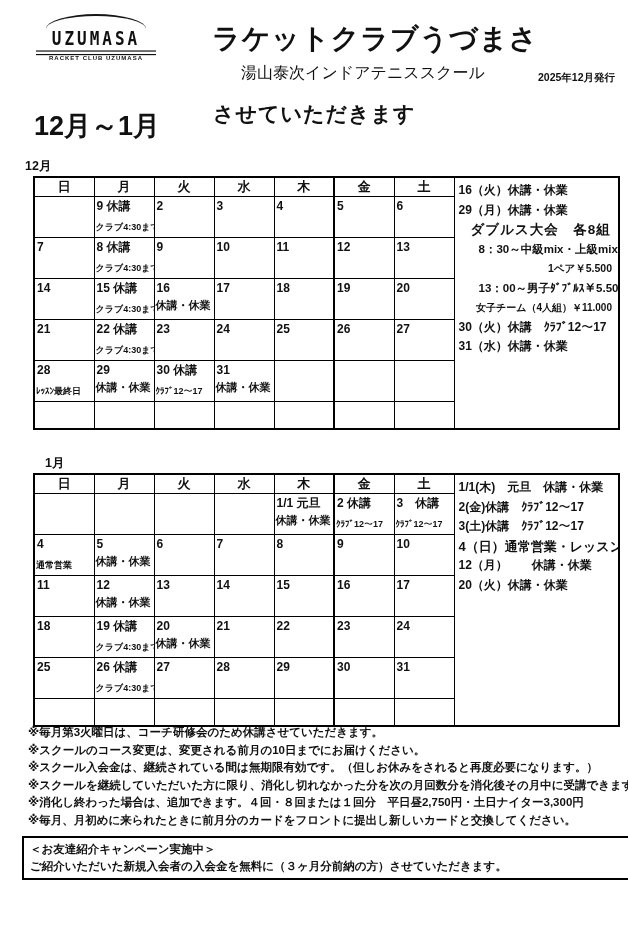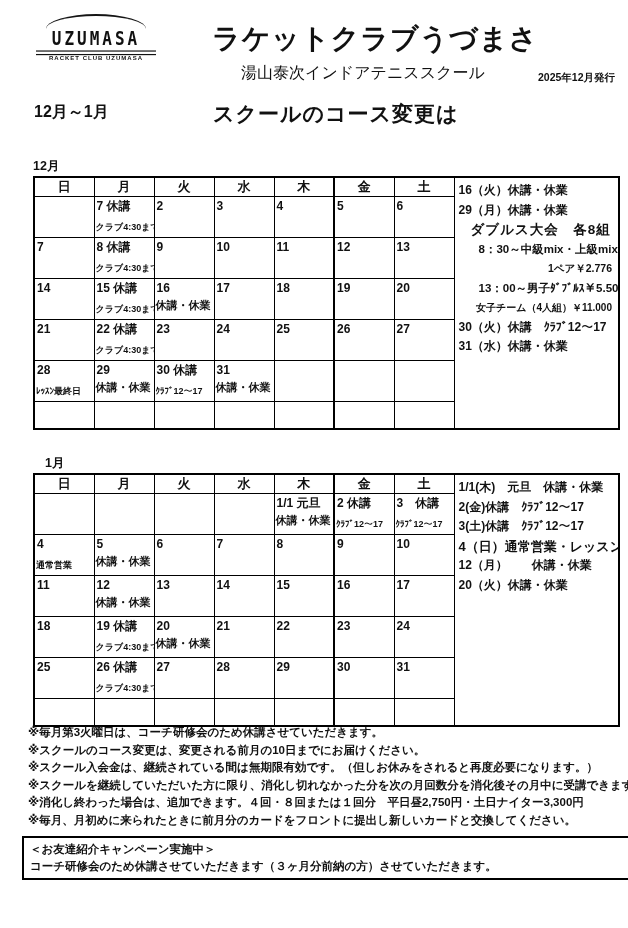--- a/index.html
+++ b/index.html
@@ -7,26 +7,26 @@
   .abs{position:absolute;}
 
   
   .logo{left:36px;top:14px;width:120px;text-align:center;}
   .logo-arc{height:13px;margin:0 10px;border-top:2.5px solid #151515;border-radius:50% 50% 0 0 / 100% 100% 0 0;}
   .logo-main{font-family:"DejaVu Sans Mono",monospace;font-size:16px;font-weight:700;letter-spacing:3px;border-bottom:4px double #111;padding-bottom:1px;transform:scaleY(1.18);}
   .logo-sub{font-size:6px;font-weight:700;letter-spacing:1px;margin-top:2px;white-space:nowrap;}
   .title{left:212px;top:20px;font-size:28px;font-weight:700;letter-spacing:1px;white-space:nowrap;}
   .subtitle{left:241px;top:63px;font-size:16px;font-weight:400;white-space:nowrap;}
   .issue{left:538px;top:71px;font-size:10.5px;font-weight:600;white-space:nowrap;}
-  .period{left:34px;top:102px;font-size:16px;font-weight:700;white-space:nowrap;}
+  .period{left:34px;top:108px;font-size:27px;font-weight:700;white-space:nowrap;}
   .sched{left:213px;top:100px;font-size:21px;font-weight:700;letter-spacing:1px;white-space:nowrap;}
 
   
   .cal-label{font-size:12.5px;font-weight:700;}
-  .lbl-dec{left:33px;top:158px;}
+  .lbl-dec{left:25px;top:158px;}
   .lbl-jan{left:45px;top:455px;}
   .tbl-dec{left:33px;top:176px;}
   .tbl-jan{left:33px;top:473px;}
 
   table{border-collapse:collapse;table-layout:fixed;width:585px;background:#fff;border:2px solid #000;}
   th,td{border:1px solid #000;vertical-align:top;padding:0;overflow:hidden;}
   th{height:18px;font-size:13px;font-weight:700;text-align:center;vertical-align:middle;}
   tr.wk td{height:40px;}
   tr.we td{height:26px;}
   th.bL,td.bL{border-left:2px solid #000;}
@@ -50,21 +50,21 @@
 
 <div class="abs logo">
   <div class="logo-arc"></div>
   <div class="logo-main">UZUMASA</div>
   <div class="logo-sub">RACKET CLUB UZUMASA</div>
 </div>
 <div class="abs title">ラケットクラブうづまさ</div>
 <div class="abs subtitle">湯山泰次インドアテニススクール</div>
 <div class="abs issue">2025年12月発行</div>
 <div class="abs period">12月～1月</div>
-<div class="abs sched">スクールのコース変更は</div>
+<div class="abs sched">させていただきます</div>
 
 <div class="abs cal-label lbl-dec">12月</div>
 <table class="abs tbl-dec">
   <colgroup>
     <col style="width:60px">
       <col style="width:60px">
       <col style="width:60px">
       <col style="width:60px">
     <col style="width:60px">
       <col style="width:60px">
@@ -78,35 +78,35 @@
         <th>火</th>
         <th>水</th>
         <th>木</th>
         <th class="bL">金</th>
         <th>土</th>
         <td rowspan="7" class="notes">
           <div class="note">16（火）休講・休業</div>
           <div class="note">29（月）休講・休業</div>
           <div class="note nb">ダブルス大会　各8組</div>
           <div class="note ni2">8：30～中級mix・上級mix</div>
-          <div class="note nr">1ペア￥2.776</div>
+          <div class="note nr">1ペア￥5.500</div>
           <div class="note ni2">13：00～男子ﾀﾞﾌﾞﾙｽ￥5.500</div>
           <div class="note nrs">女子チーム（4人組）￥11.000</div>
           <div class="note">30（火）休講　ｸﾗﾌﾞ12～17</div>
           <div class="note">31（水）休講・休業</div>
         </td>
       </tr>
       <tr class="wk">
         <td class="day">
           <div class="m"></div>
           <div class="s"></div>
           <div class="t"></div>
         </td>
         <td class="day">
-          <div class="m">7 休講</div>
+          <div class="m">9 休講</div>
           <div class="s"></div>
           <div class="t">クラブ4:30まで</div>
         </td>
         <td class="day">
           <div class="m">2</div>
           <div class="s"></div>
           <div class="t"></div>
         </td>
         <td class="day">
           <div class="m">3</div>
@@ -576,14 +576,14 @@
   <div>※毎月第3火曜日は、コーチ研修会のため休講させていただきます。</div>
   <div>※スクールのコース変更は、変更される前月の10日までにお届けください。</div>
   <div>※スクール入会金は、継続されている間は無期限有効です。（但しお休みをされると再度必要になります。）</div>
   <div>※スクールを継続していただいた方に限り、消化し切れなかった分を次の月回数分を消化後その月中に受講できます。</div>
   <div>※消化し終わった場合は、追加できます。４回・８回または１回分　平日昼2,750円・土日ナイター3,300円</div>
   <div>※毎月、月初めに来られたときに前月分のカードをフロントに提出し新しいカードと交換してください。</div>
 </div>
 
 <div class="abs campaign">
   <div>＜お友達紹介キャンペーン実施中＞</div>
-  <div>コーチ研修会のため休講させていただきます（３ヶ月分前納の方）させていただきます。</div>
+  <div>ご紹介いただいた新規入会者の入会金を無料に（３ヶ月分前納の方）させていただきます。</div>
 </div>
 
 </body></html>

